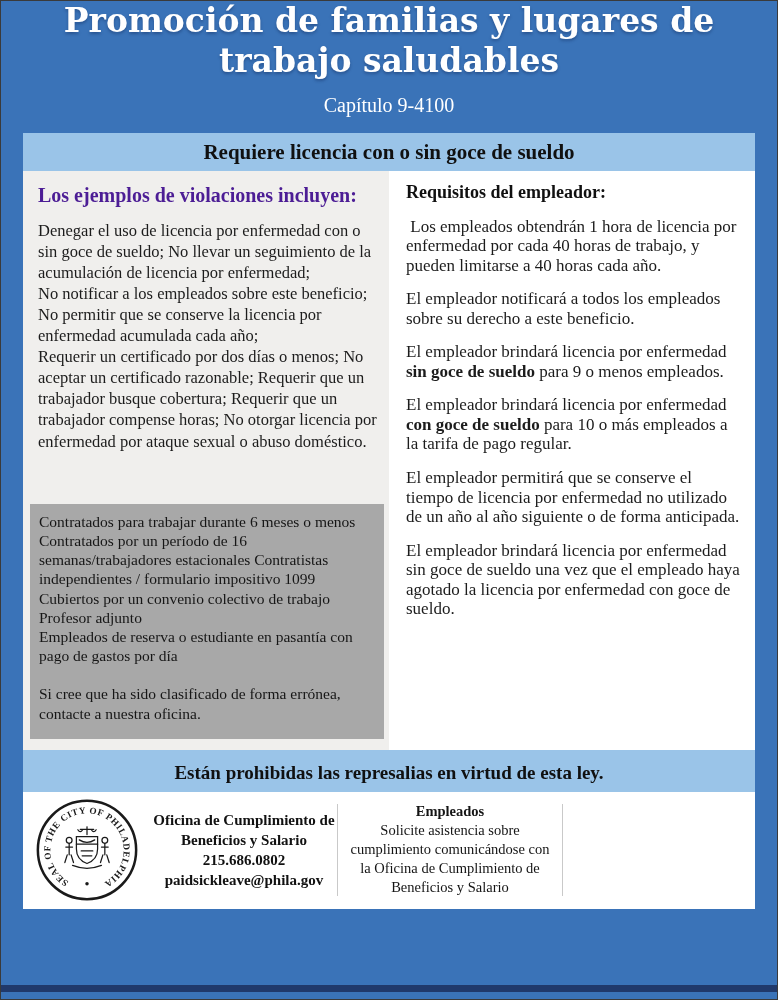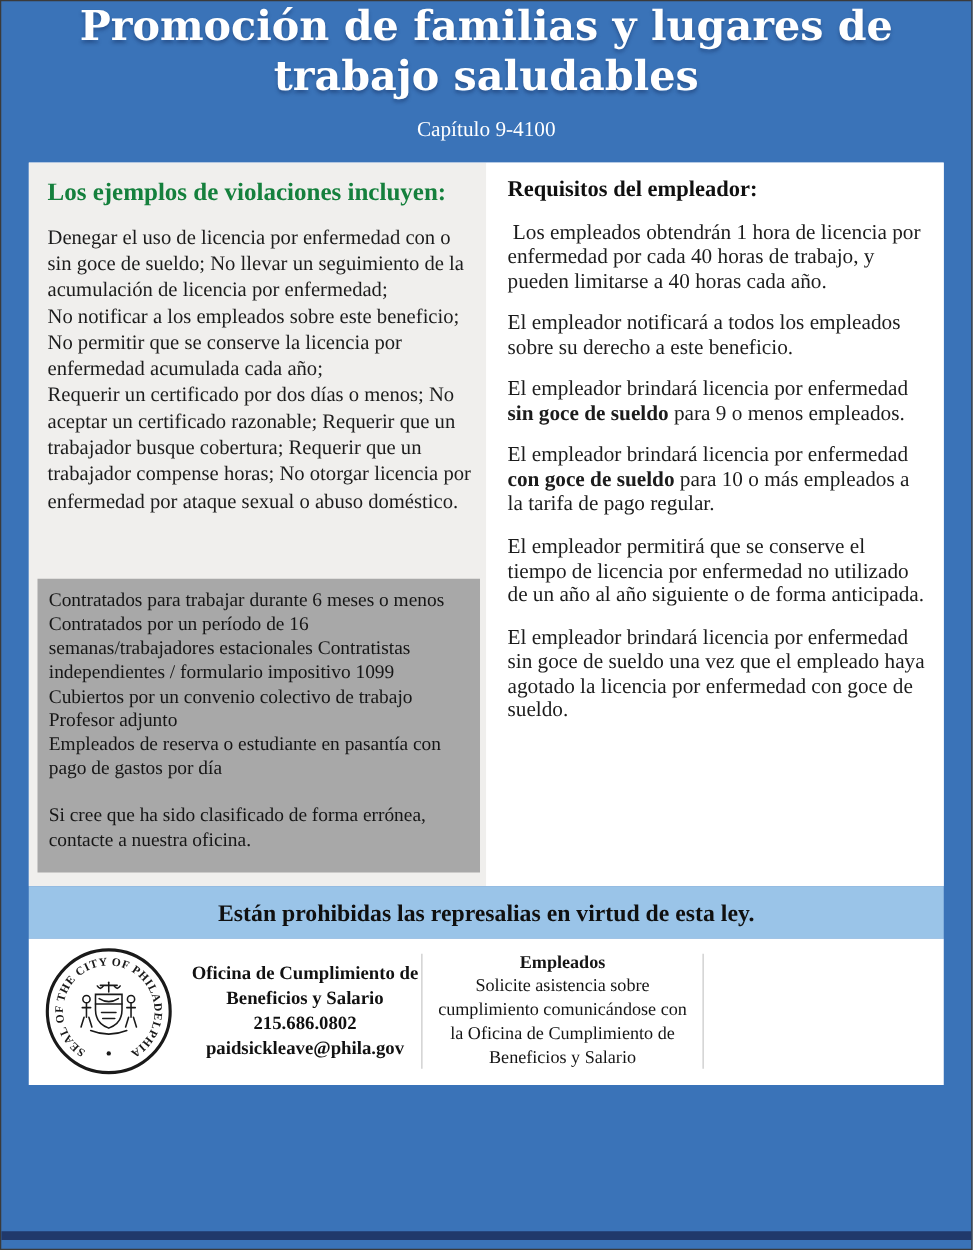--- a/index.html
+++ b/index.html
@@ -19,21 +19,21 @@
   .header { color:#ffffff; text-align:center; }
   .title {
     margin: 0 auto;
     width: 680px;
     font-family: "DejaVu Serif", serif;
     font-weight: 700;
     font-size: 33px;
     line-height: 1.22;
     text-shadow: 0 2px 3px rgba(10,25,70,.35);
   }
-  .chapter { margin-top: 12px; font-size: 17px; }
+  .chapter { margin-top: 12px; font-size: 20px; }
   .effective { margin-top: 3px; font-size: 23px; }
 
   
   .content-box { margin: 16px 22px 0; }
 
   .banner {
     background: #9ac4e8;
     color: #101010;
     text-align: center;
     font-weight: 700;
@@ -42,21 +42,21 @@
   .banner-bottom { font-size: 19px; height: 42px; line-height: 46px; }
 
   .columns { display: flex; background: #ffffff; height: 579px; overflow: hidden; }
 
   .col-left {
     width: 366px;
     background: #f0efed;
     padding: 13px 9px 0 15px;
     color: #1c1c1c;
   }
-  .violations-heading { margin: 0 0 13px; font-size: 20px; color: #15803d; }
+  .violations-heading { margin: 0 0 13px; font-size: 20px; color: #4c1d95; }
   .violations-body { font-size: 16.5px; line-height: 1.28; white-space: pre-line; }
 
   .exempt-box {
     background: #a8a8a8;
     margin: 52px -4px 0 -8px;
     padding: 8px 9px 16px 9px;
     color: #161616;
   }
   .exempt-heading { font-size: 20px; font-weight: 700; margin-bottom: 3px; }
   .exempt-lines { font-size: 15.5px; line-height: 1.24; white-space: pre-line; }
@@ -92,20 +92,21 @@
 
 <div class="page">
 
   <header class="header">
     <h1 class="title">Promoción de familias y lugares de trabajo saludables</h1>
     <div class="chapter">Capítulo 9-4100</div>
   </header>
 
   <div class="content-box">
 
+    <div class="banner banner-top">Requiere licencia con o sin goce de sueldo</div>
 
     <div class="columns">
 
       <div class="col-left">
         <h2 class="violations-heading">Los ejemplos de violaciones incluyen:</h2>
         <div class="violations-body">Denegar el uso de licencia por enfermedad con o sin goce de sueldo; No llevar un seguimiento de la acumulación de licencia por enfermedad;
 No notificar a los empleados sobre este beneficio;
 No permitir que se conserve la licencia por enfermedad acumulada cada año;
 Requerir un certificado por dos días o menos; No aceptar un certificado razonable; Requerir que un trabajador busque cobertura; Requerir que un trabajador compense horas; No otorgar licencia por enfermedad por ataque sexual o abuso doméstico.</div>
 

